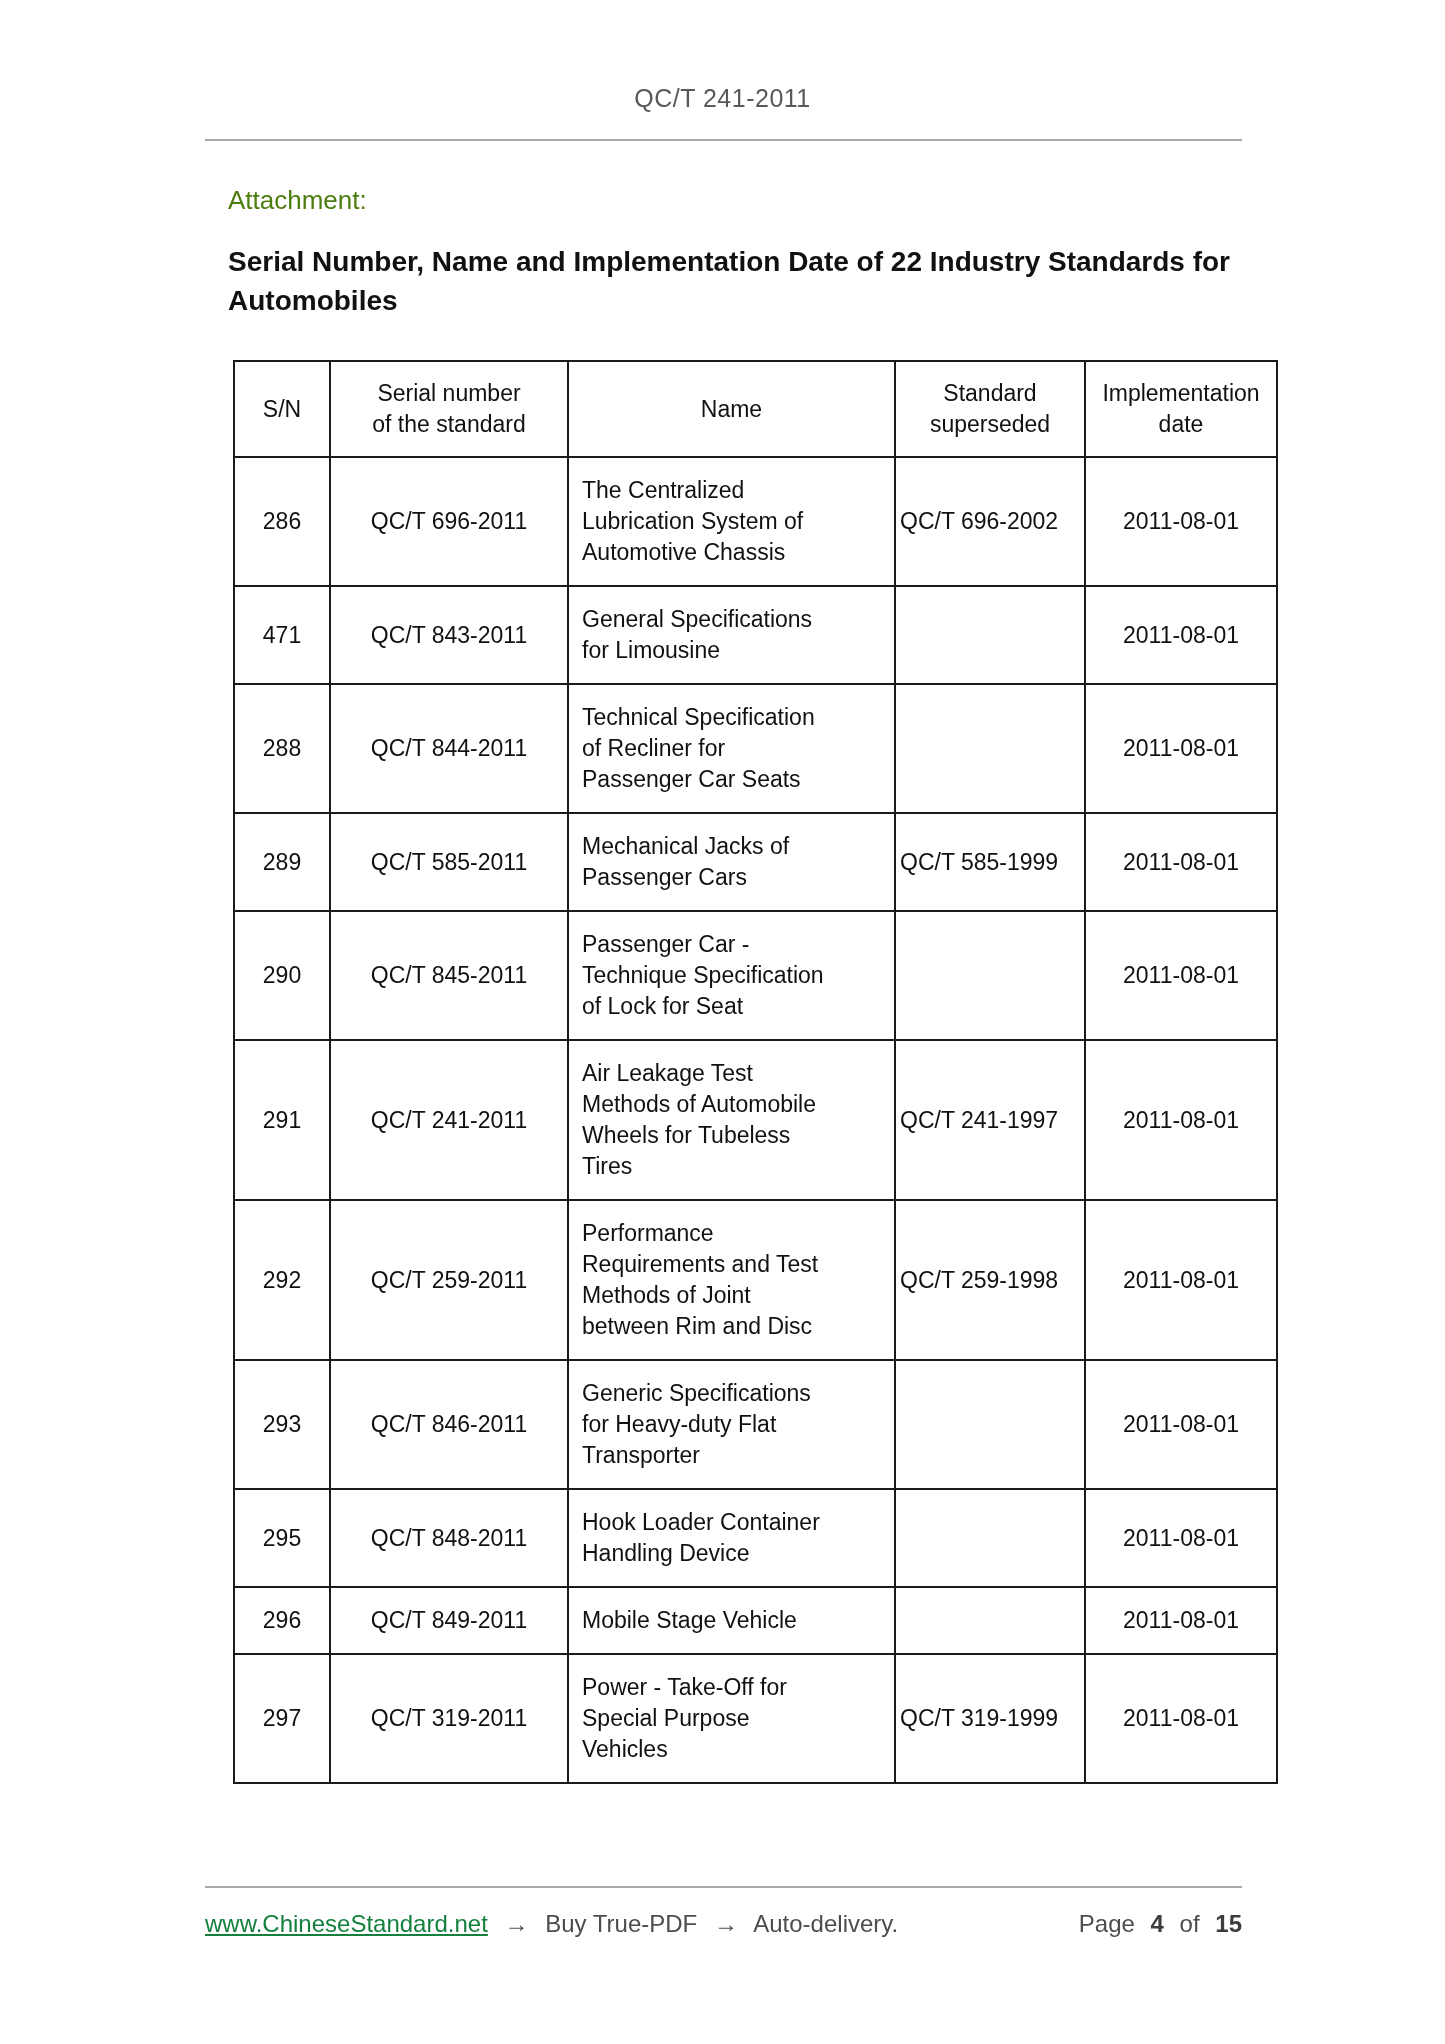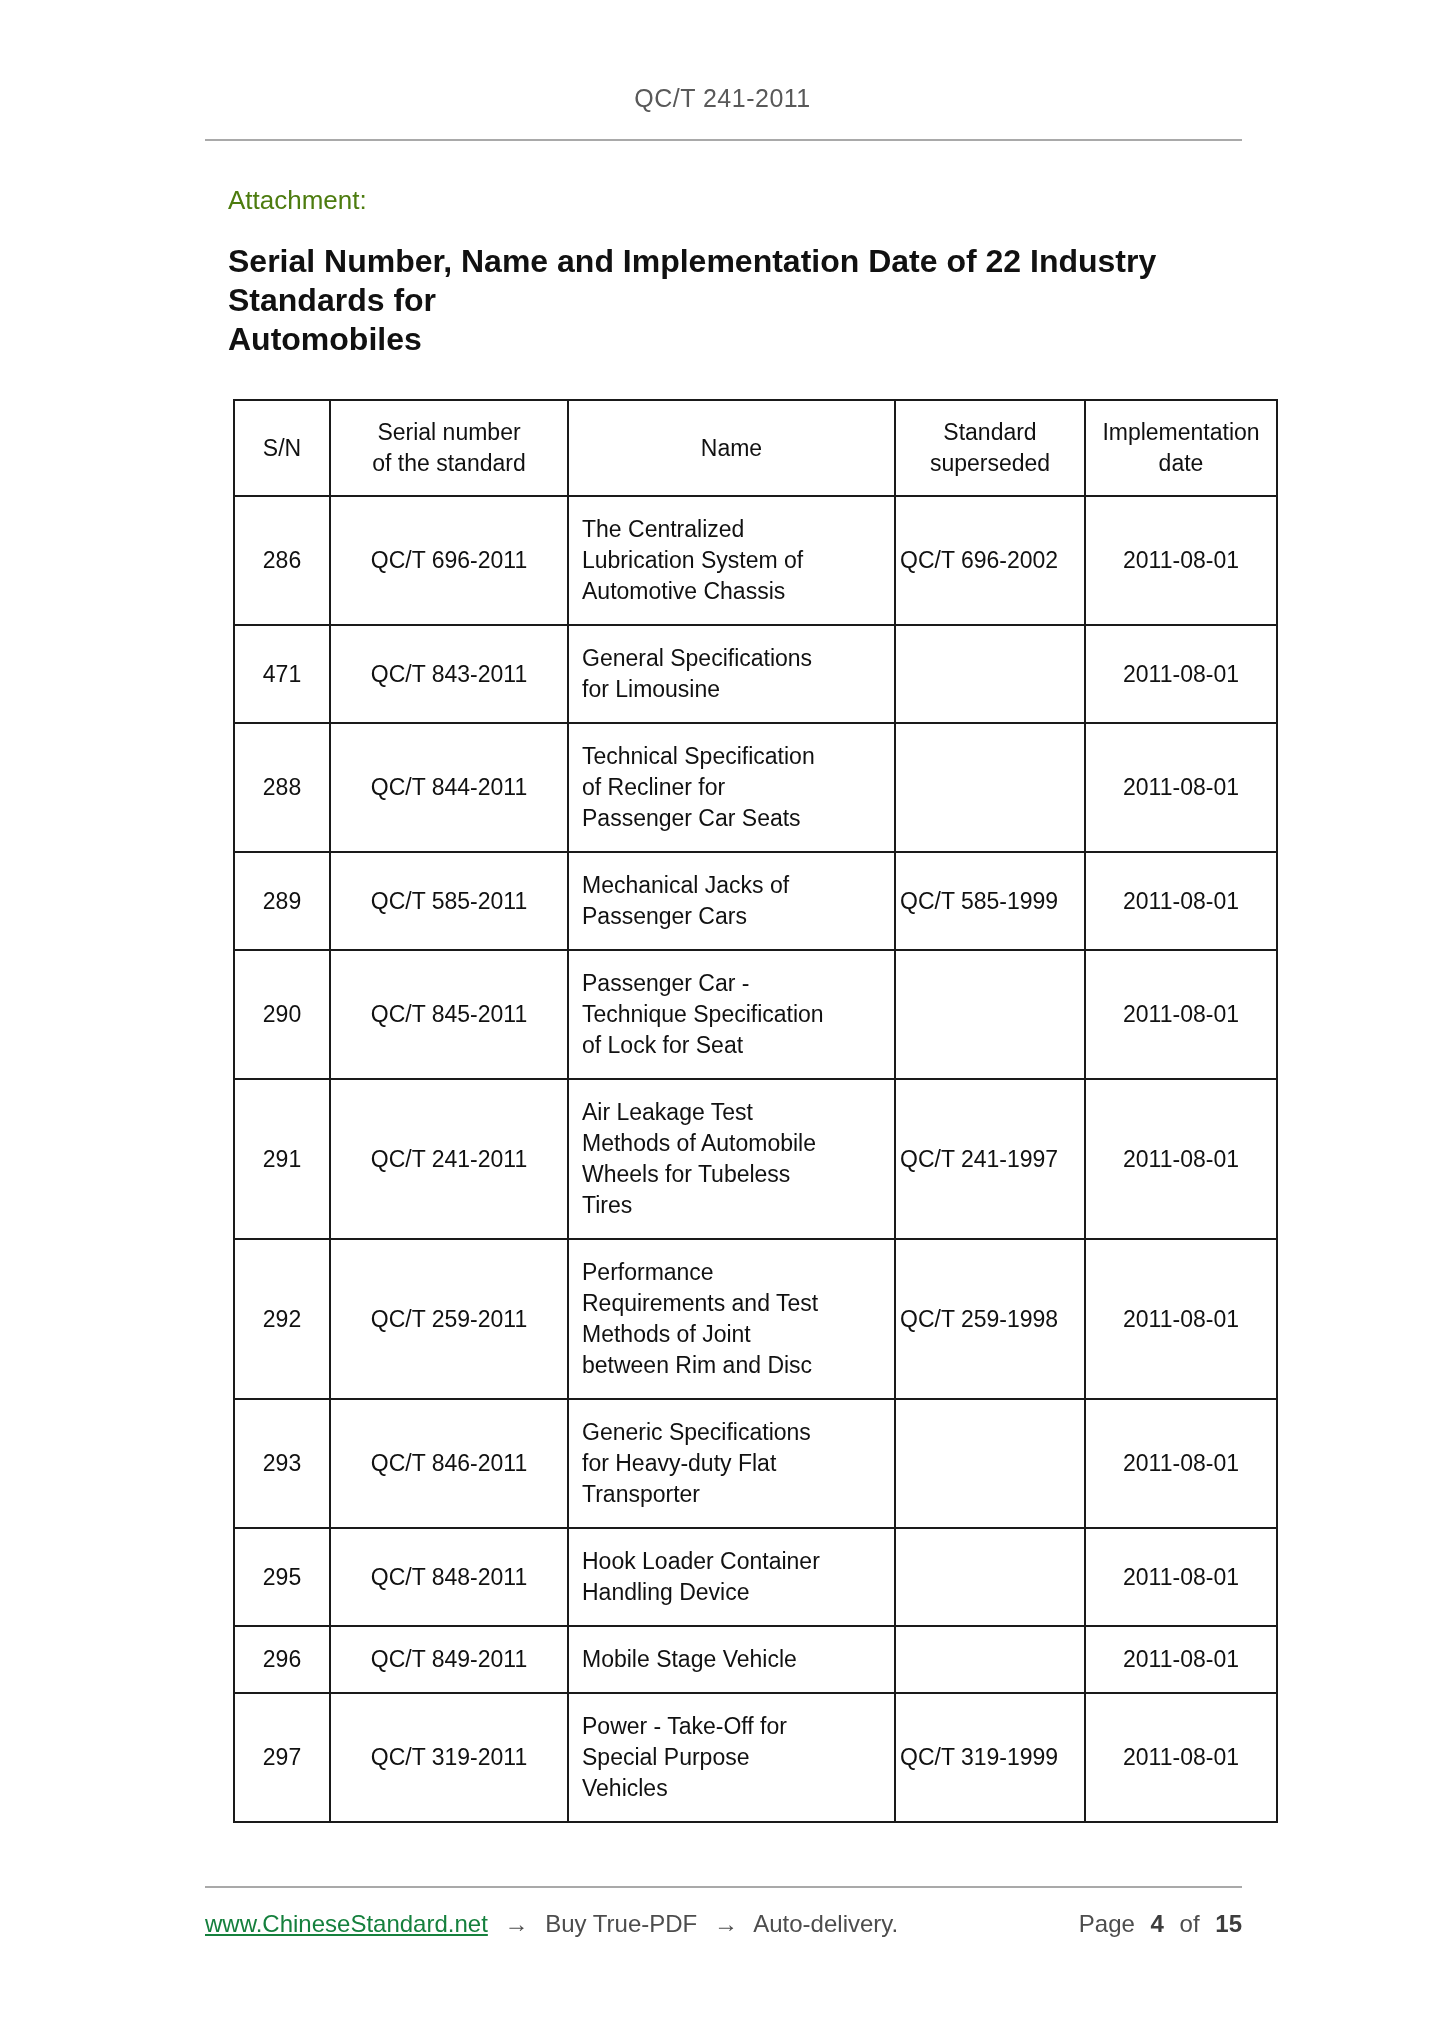--- a/index.html
+++ b/index.html
@@ -27,21 +27,21 @@
     border-top: 2px solid #a9a9a9;
     margin: 26px 203px 0 205px;
   }
   .attachment {
     margin: 44px 0 0 228px;
     font-size: 26px;
     color: #4d7c0f;
   }
   .page-title {
     margin: 26px 200px 0 228px;
-    font-size: 32px;
+    font-size: 28px;
     font-weight: bold;
     line-height: 39px;
     color: #111111;
     white-space: pre-line;
   }
   table.standards {
     border-collapse: collapse;
     table-layout: fixed;
     width: 1043px;
     margin: 40px 0 0 233px;

